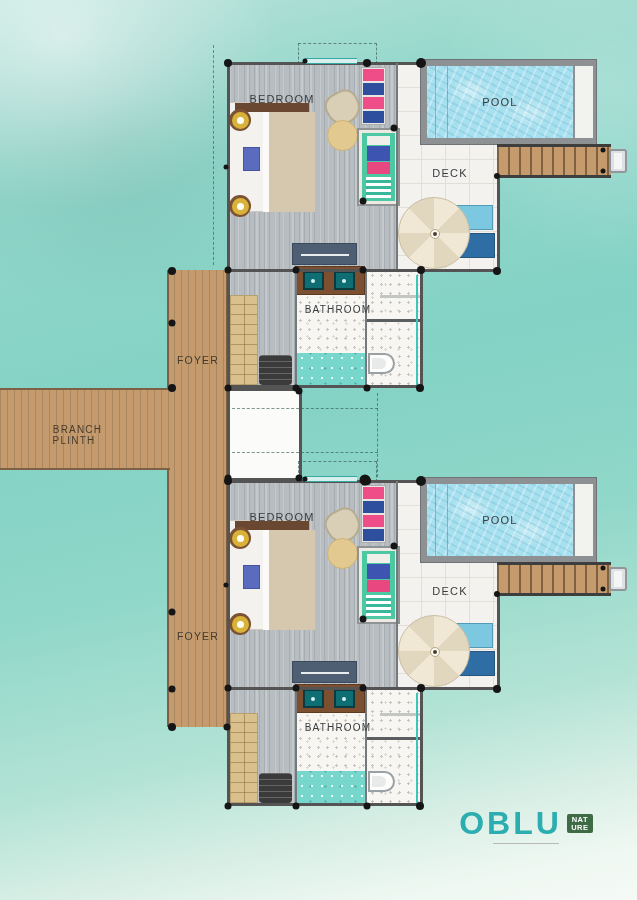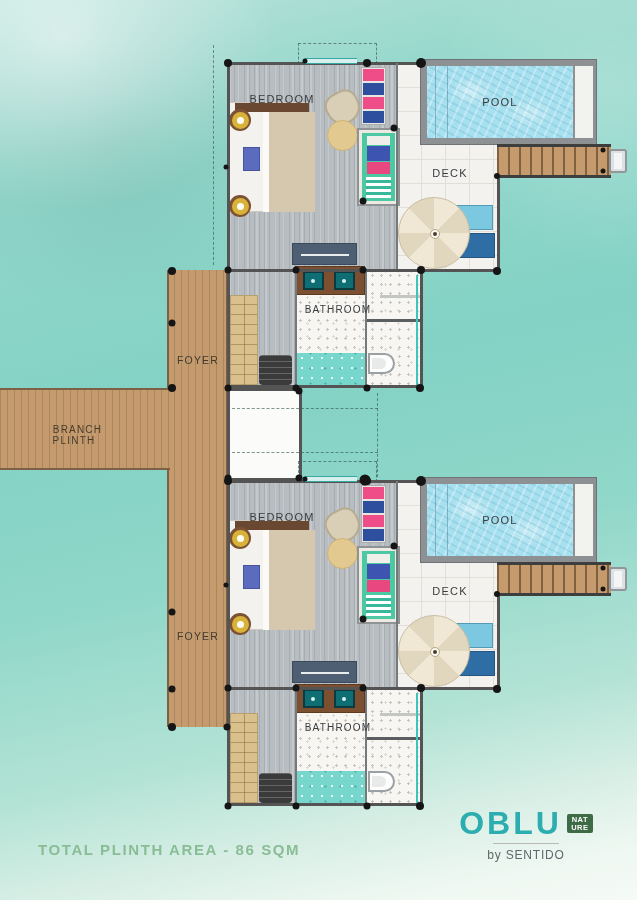--- a/index.html
+++ b/index.html
@@ -313,26 +313,24 @@
       <div class="dot" style="left: 172px; top: 689px; width: 7px; height: 7px;"></div>
       <div class="dot" style="left: 172px; top: 727px; width: 8px; height: 8px;"></div>
       <div class="dot" style="left: 227px; top: 727px; width: 7px; height: 7px;"></div>
       <div class="dot" style="left: 228px; top: 806px; width: 7px; height: 7px;"></div>
       <div class="dot" style="left: 296px; top: 806px; width: 7px; height: 7px;"></div>
       <div class="dot" style="left: 367px; top: 806px; width: 7px; height: 7px;"></div>
       <div class="dot" style="left: 420px; top: 806px; width: 8px; height: 8px;"></div>
     </div>
 
   <div class="abs" style="left:38px;top:838px;">
-    <div class="footer-title2">TOTAL PLINTH AREA - 86 SQM</div>
   </div>
   <div class="abs" style="left:444px;top:808px;width:164px;">
     <div style="display:flex;justify-content:center;align-items:center;">
       <span class="oblu">OBLU</span>
       <span class="badge">
         <span style="display:block;">NAT</span>
         <span style="display:block;">URE</span>
       </span>
     </div>
     <div class="brandline"></div>
-    <div class="byline">by SENTIDO</div>
   </div>
 </div>
 
 </body></html>

